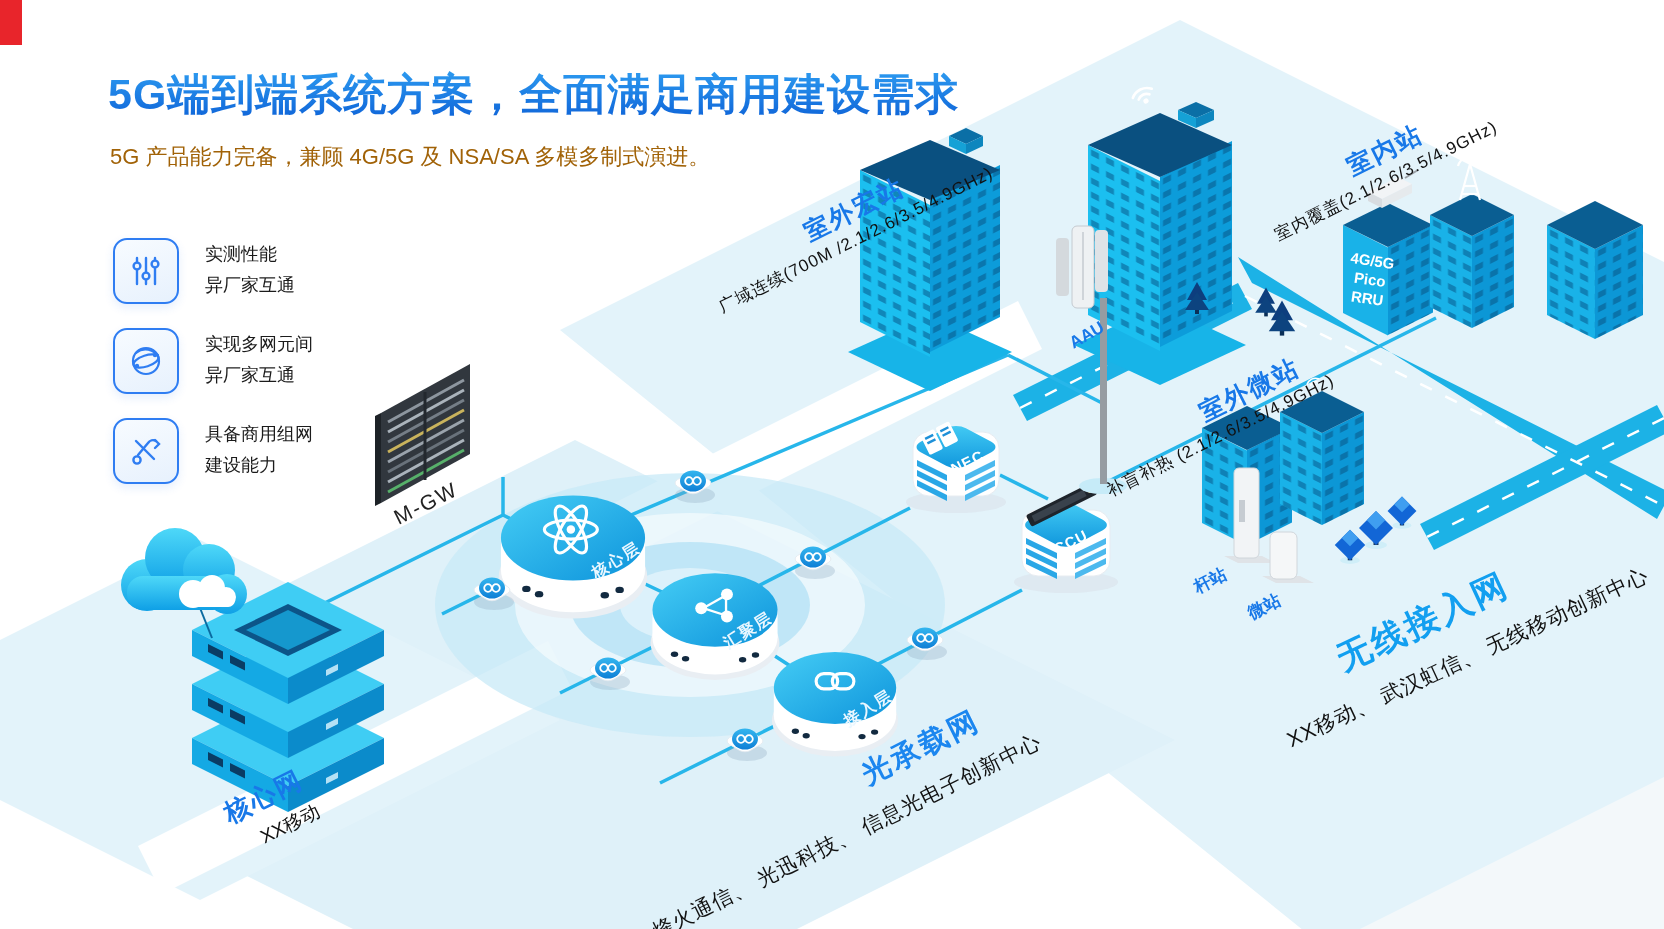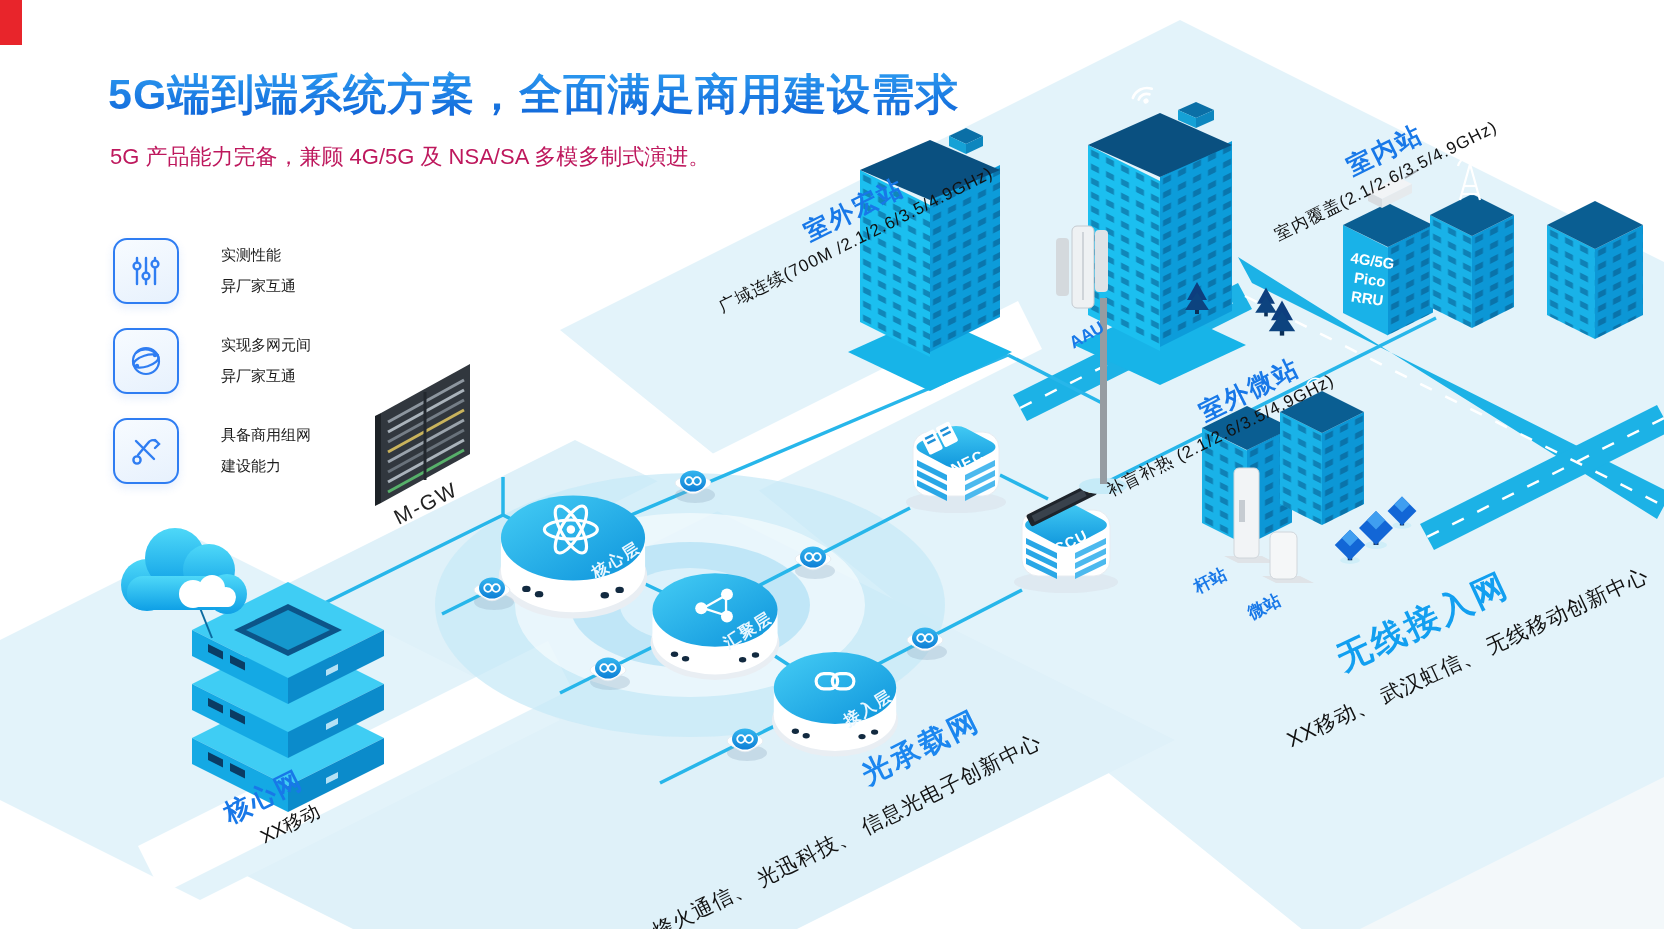--- a/index.html
+++ b/index.html
@@ -3,26 +3,26 @@
 <meta charset="utf-8">
 <style>
   html,body{margin:0;padding:0;background:#fff;}
   #stage{position:relative;width:1664px;height:929px;overflow:hidden;background:#ffffff;
          font-family:"Liberation Sans","DejaVu Sans",sans-serif;}
   #art{position:absolute;left:0;top:0;}
   .lbl{position:absolute;white-space:nowrap;transform-origin:0 0;}
   #page-title{left:108px;top:66px;font-size:43px;font-weight:bold;letter-spacing:1px;
       background:linear-gradient(180deg,#2f9ff2,#0c5fd6);-webkit-background-clip:text;
       background-clip:text;color:transparent;}
-  #page-subtitle{left:110px;top:142px;font-size:22px;color:#be185d;}
+  #page-subtitle{left:110px;top:142px;font-size:22px;color:#a16207;}
   .feature{position:absolute;left:113px;display:flex;align-items:flex-start;}
   .feature .icon-box{width:62px;height:62px;border:2px solid #2f7df2;border-radius:14px;
       background:linear-gradient(160deg,#f7fbff,#e7f1fd);display:flex;align-items:center;
       justify-content:center;box-shadow:0 4px 10px rgba(47,125,242,.12);}
-  .feature .txt{margin-left:42px;font-size:15px;color:#1b1b1b;line-height:31px;padding-top:1px;}
+  .feature .txt{margin-left:26px;font-size:18px;color:#1b1b1b;line-height:31px;padding-top:1px;}
   .site .t1{font-size:25px;font-weight:bold;color:#1878e8;letter-spacing:2px;}
   .site .t2{font-size:17px;color:#111;letter-spacing:1px;}
   .rot-iso{transform:rotate(-26.57deg);}
   #ran-label .t1{font-size:34px;font-weight:bold;color:#129ff0;letter-spacing:3px;}
   #ran-label .t2{font-size:21px;color:#111;letter-spacing:1px;margin-top:14px;}
   #optical-label .t1{font-size:29px;font-weight:bold;color:#1b86ef;letter-spacing:3px;}
   #optical-label .t2{font-size:21px;color:#111;letter-spacing:1px;margin-top:12px;}
   #core-label .t1{font-size:26px;font-weight:bold;color:#1878e8;letter-spacing:2px;}
   #core-label .t2{font-size:19px;color:#111;margin-top:6px;margin-left:22px;}
   .equip{font-size:17px;font-weight:bold;color:#1878e8;}

